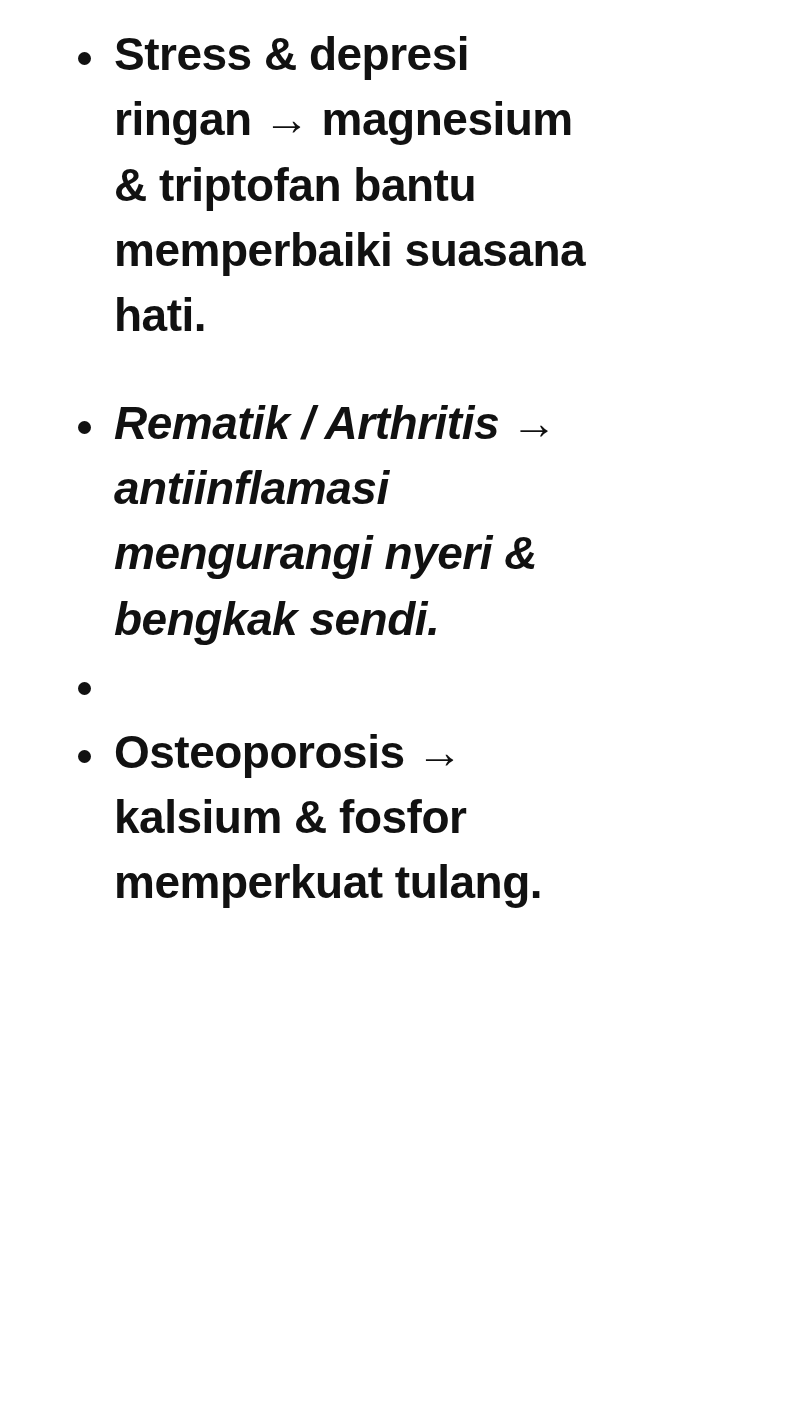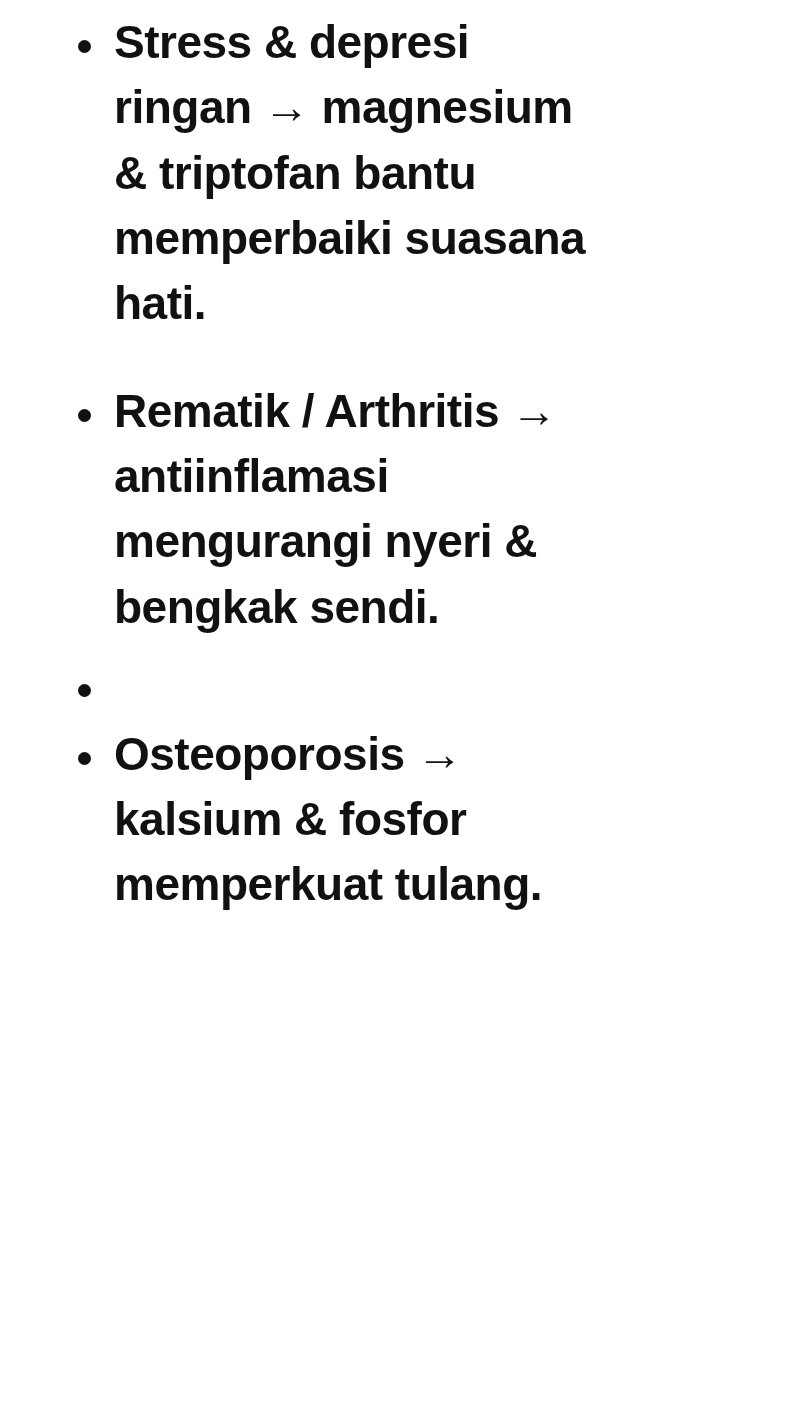--- a/index.html
+++ b/index.html
@@ -11,40 +11,41 @@
     width: 800px;
     height: 1422px;
     font-family: "Liberation Sans", sans-serif;
     color: #111111;
     overflow: hidden;
   }
   .page {
     width: 656px;
     height: 1422px;
     box-sizing: border-box;
-    padding: 10px 60px 0 64px;
+    padding: 22px 60px 0 64px;
     position: relative;
   }
   ul.bullet-list {
     list-style: none;
     margin: 0;
     padding: 0;
   }
   li.bullet-item {
     position: relative;
     padding-left: 50px;
     font-size: 46px;
     line-height: 1.42;
     font-weight: 800;
     letter-spacing: -0.5px;
     color: #111111;
     margin: 0 0 42px 0;
   }
   li.bullet-item.tight {
-    margin-bottom: 14px;
+    margin-bottom: 0;
+    font-style: italic;
   }
   li.bullet-item.empty {
     margin-bottom: 6px;
     min-height: 62px;
   }
   li.bullet-item::before {
     content: "";
     position: absolute;
     left: 14px;
     top: 30px;

